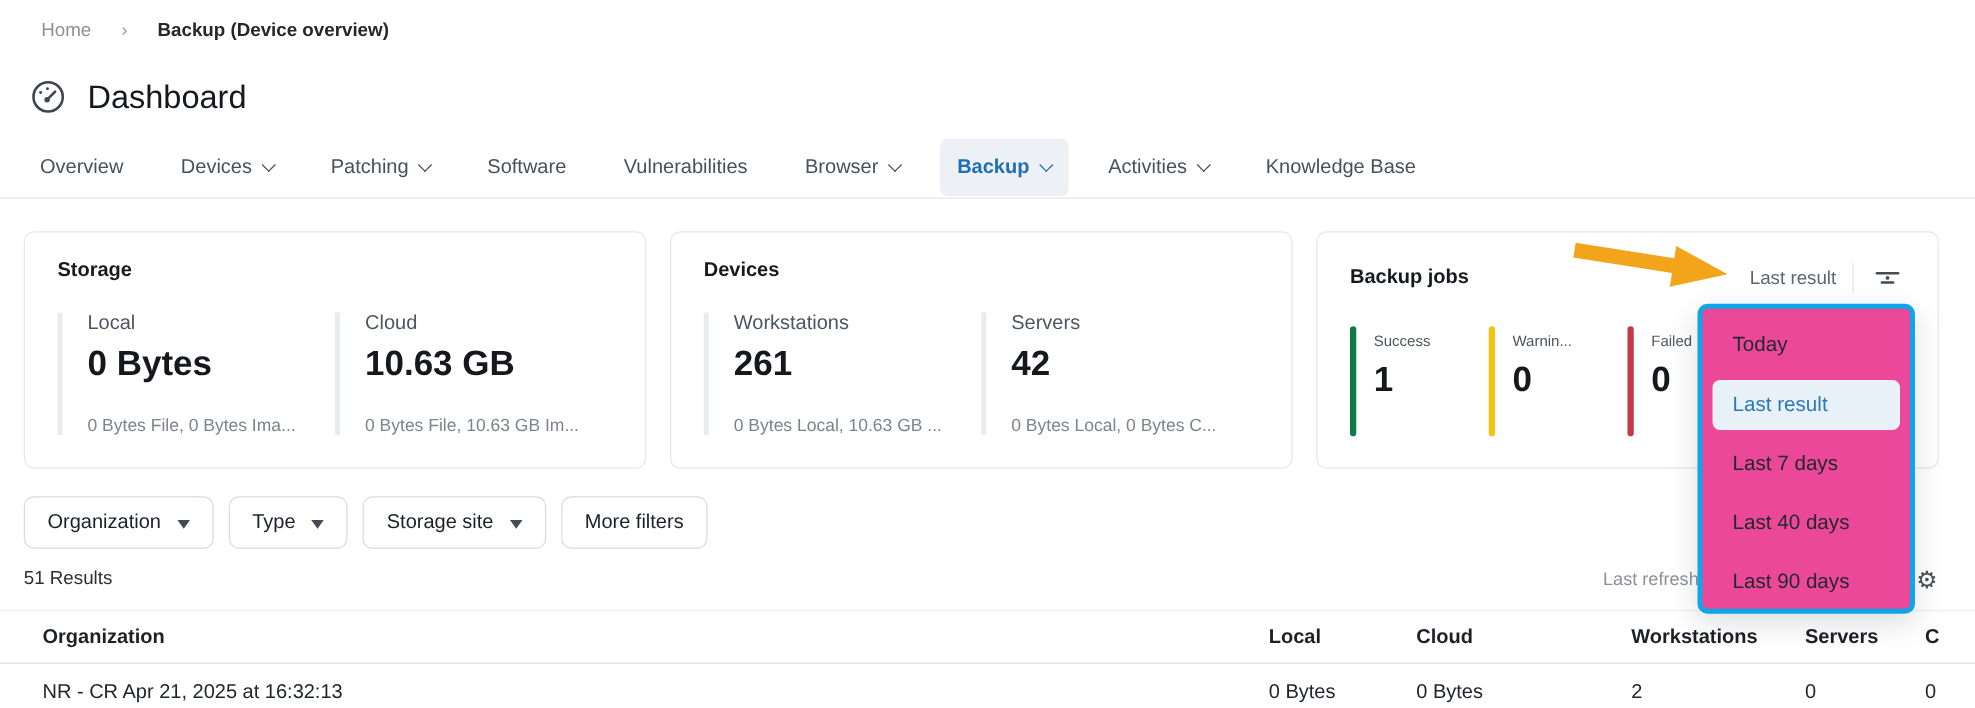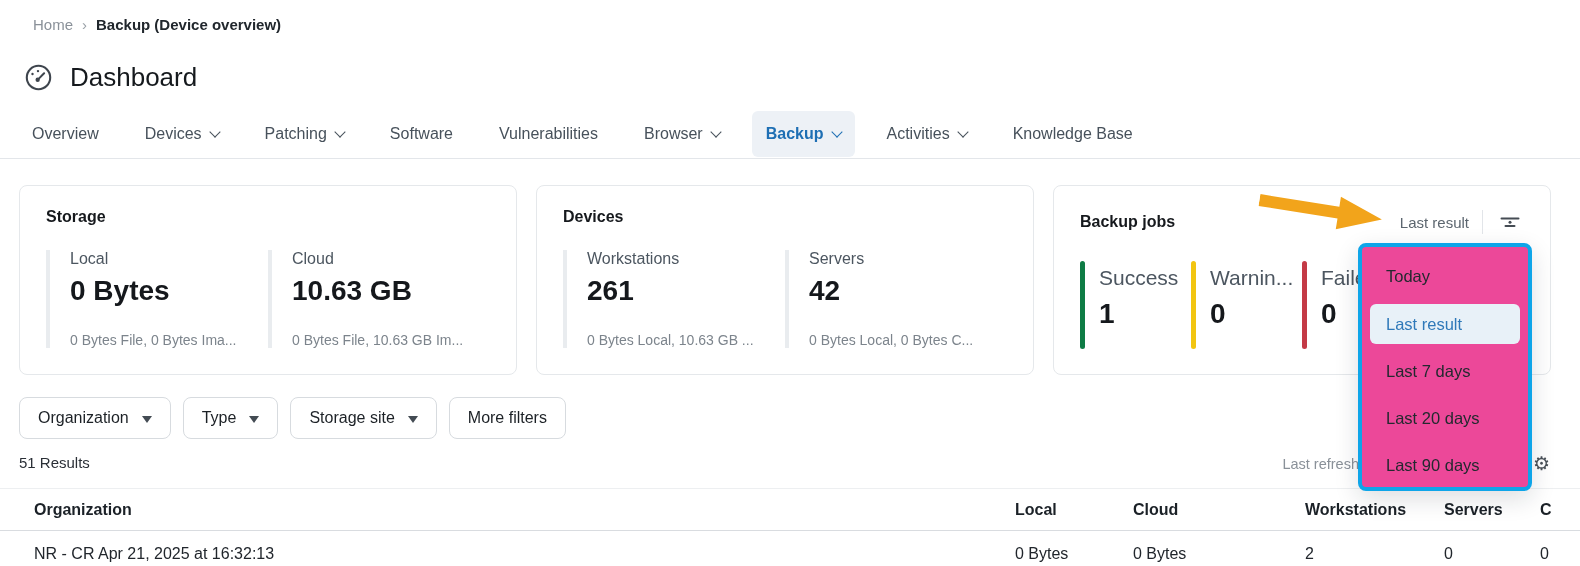--- a/index.html
+++ b/index.html
@@ -1,20 +1,20 @@
 <!DOCTYPE html>
 <html><head>
 <meta charset="utf-8">
 <style>
   * { box-sizing: border-box; }
   body { margin:0; background:#fff; font-family:"Liberation Sans", sans-serif; color:#1A2026; }
   .page { position:relative; width:1580px; height:566px; overflow:hidden; background:#fff; }
 
   
-  .breadcrumb { display:flex; align-items:center; gap:9px; padding:14px 0 0 33px; font-size:15px; color:#8A9199; height:34px; }
+  .breadcrumb { display:flex; align-items:center; gap:24px; padding:14px 0 0 33px; font-size:15px; color:#8A9199; height:34px; }
   .breadcrumb .bc-link { color:#8A9199; cursor:pointer; }
   .breadcrumb .bc-sep { font-size:15px; color:#9AA1A8; }
   .breadcrumb .bc-current { color:#21272D; font-weight:bold; }
 
   
   .page-header { display:flex; align-items:center; gap:17px; margin:26px 0 0 24px; height:34px; }
   .page-title { font-size:26px; font-weight:normal; margin:0; color:#15191D; }
 
   
   .tab-bar { display:flex; align-items:center; gap:18px; padding-left:18px; height:49px; margin-top:16px; border-bottom:1px solid #E3E6EA; }
@@ -35,21 +35,21 @@
   
   .bj-head { display:flex; justify-content:space-between; align-items:center; }
   .bj-controls { display:flex; align-items:center; gap:13px; }
   .bj-filter-value { font-size:15px; color:#5C666F; cursor:pointer; }
   .v-divider { width:1px; height:24px; background:#E2E5E9; }
   .icon-btn { background:none; border:none; padding:2px; cursor:pointer; display:flex; align-items:center; }
   .bj-stats { display:flex; margin-top:24px; }
   .bj-stat { position:relative; width:111px; flex:none; padding-left:19px; height:90px; }
   .bj-stat.last { flex:1; }
   .bj-bar { position:absolute; left:0; top:1px; bottom:1px; width:5px; border-radius:2.5px; }
-  .bj-label { font-size:21px; color:#4C5660; white-space:nowrap; overflow:hidden; margin-top:6px; }
+  .bj-label { font-size:12px; color:#4C5660; white-space:nowrap; overflow:hidden; margin-top:6px; }
   .bj-value { font-size:28px; font-weight:bold; color:#15181C; margin-top:8px; }
 
   
   .filters { display:flex; gap:12px; padding-left:19px; margin-top:22px; }
   .filter-btn { display:flex; align-items:center; gap:13px; height:42px; padding:0 18px; border:1px solid #D7DBDF; border-radius:8px; background:#fff; font-size:16px; color:#1C2126; font-family:inherit; cursor:pointer; }
   .tri { width:0; height:0; border-left:5.5px solid transparent; border-right:5.5px solid transparent; border-top:7px solid #434B53; margin-top:2px; }
 
   
   .meta { position:relative; margin-top:15px; height:20px; padding-left:19px; font-size:15px; color:#2A2F36; }
   .last-refresh { position:absolute; right:217px; top:2px; font-size:14.5px; color:#8A9199; }
@@ -238,21 +238,21 @@
       <div class="td">2</div>
       <div class="td">0</div>
       <div class="td">0</div>
     </div>
   </div>
 
   <div class="menu">
     <div class="menu-item">Today</div>
     <div class="menu-item selected">Last result</div>
     <div class="menu-item">Last 7 days</div>
-    <div class="menu-item">Last 20 days</div>
+    <div class="menu-item">Last 40 days</div>
     <div class="menu-item">Last 90 days</div>
   </div>
 
   <div class="annot-arrow">
     <svg width="128" height="42" viewBox="0 0 128 42">
       <polygon points="0,13 80,13 80,3 124,19 80,36 80,25 0,25" style="fill: rgb(242, 164, 27);"></polygon>
     </svg>
   </div>
 
 </div>

